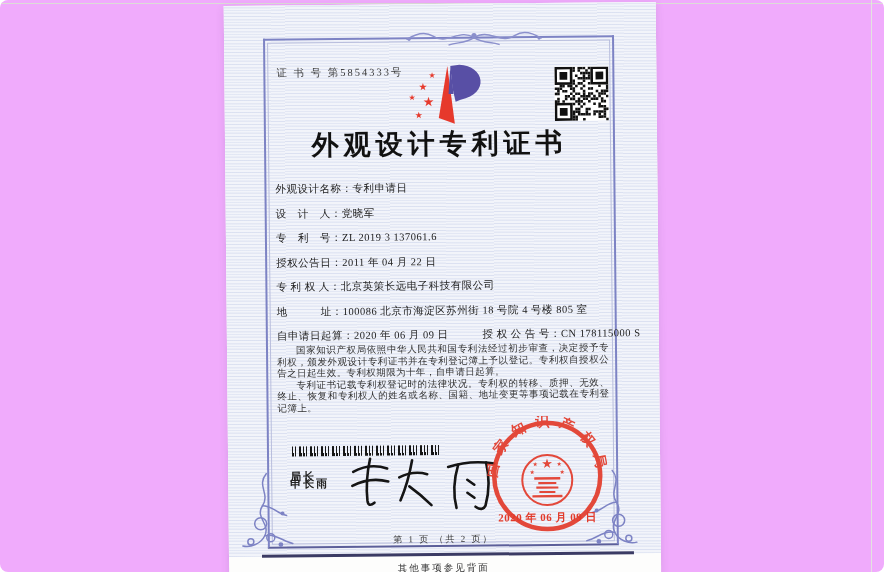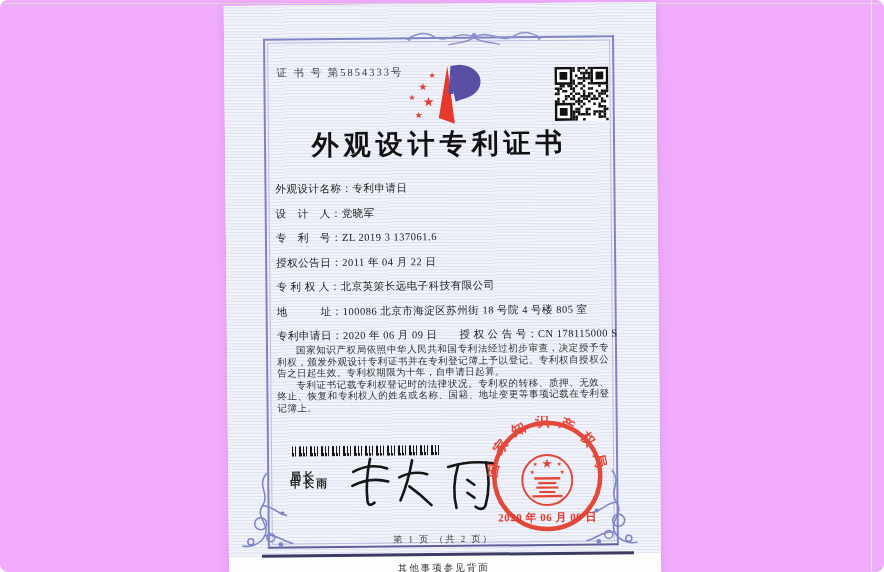--- a/index.html
+++ b/index.html
@@ -40,21 +40,21 @@
   .cert-number{ position:absolute; left:52px; top:61px; font-size:10.5px; letter-spacing:2px; color:#3a3a3a; }
   .logo{ position:absolute; left:176px; top:56px; }
   .qr{ position:absolute; left:330px; top:64px; width:54px; height:54px; background:#fff; }
   .title{ position:absolute; left:39px; top:122px; width:351px; text-align:center;
           font-size:27px; font-weight:bold; letter-spacing:5px; color:#111; }
 
   
   .fields{ position:absolute; left:50px; top:172px; width:334px; }
   .field-row{ line-height:24.5px; font-size:10.5px; letter-spacing:.5px; color:#222; white-space:nowrap; }
   .field-label{ color:#222; }
-  .field-label2{ margin-left:22px; }
+  .field-label2{ margin-left:34px; }
 
   
   .body-text{ position:absolute; left:50px; top:340px; width:332px;
           font-size:9.5px; line-height:11.6px; color:#333; text-align:justify; letter-spacing:.4px; }
   .body-text p{ text-indent:2em; }
 
   
   .barcode{ position:absolute; left:64px; top:441px; width:150px; height:10px;
           background:repeating-linear-gradient(90deg,#161616 0 1.5px,rgba(0,0,0,0) 1.5px 3px,#161616 3px 4px,rgba(0,0,0,0) 4px 7px,#161616 7px 9.5px,rgba(0,0,0,0) 9.5px 11px); }
   .officer-title{ position:absolute; left:62px; top:464px; font-family:"Liberation Sans",sans-serif;
@@ -306,21 +306,21 @@
       <div class="field-row">
         <span class="field-label">授权公告日：</span><span>2011 年 04 月 22 日</span>
       </div>
       <div class="field-row">
         <span class="field-label">专 利 权 人：</span><span>北京英策长远电子科技有限公司</span>
       </div>
       <div class="field-row">
         <span class="field-label">地　　　址：</span><span>100086 北京市海淀区苏州街 18 号院 4 号楼 805 室</span>
       </div>
       <div class="field-row">
-        <span class="field-label">专利申请日：</span><span>2020 年 06 月 09 日</span><span class="field-label field-label2">授 权 公 告 号：</span><span>CN 178115000 S</span>
+        <span class="field-label">自申请日起算：</span><span>2020 年 06 月 09 日</span><span class="field-label field-label2">授 权 公 告 号：</span><span>CN 178115000 S</span>
       </div>
     </div>
 
     <div class="body-text">
       <p>国家知识产权局依照中华人民共和国专利法经过初步审查，决定授予专利权，颁发外观设计专利证书并在专利登记簿上予以登记。专利权自授权公告之日起生效。专利权期限为十年，自申请日起算。</p>
       <p>专利证书记载专利权登记时的法律状况。专利权的转移、质押、无效、终止、恢复和专利权人的姓名或名称、国籍、地址变更等事项记载在专利登记簿上。</p>
     </div>
 
     <div class="barcode"></div>
     <div class="officer-title">局长</div>

